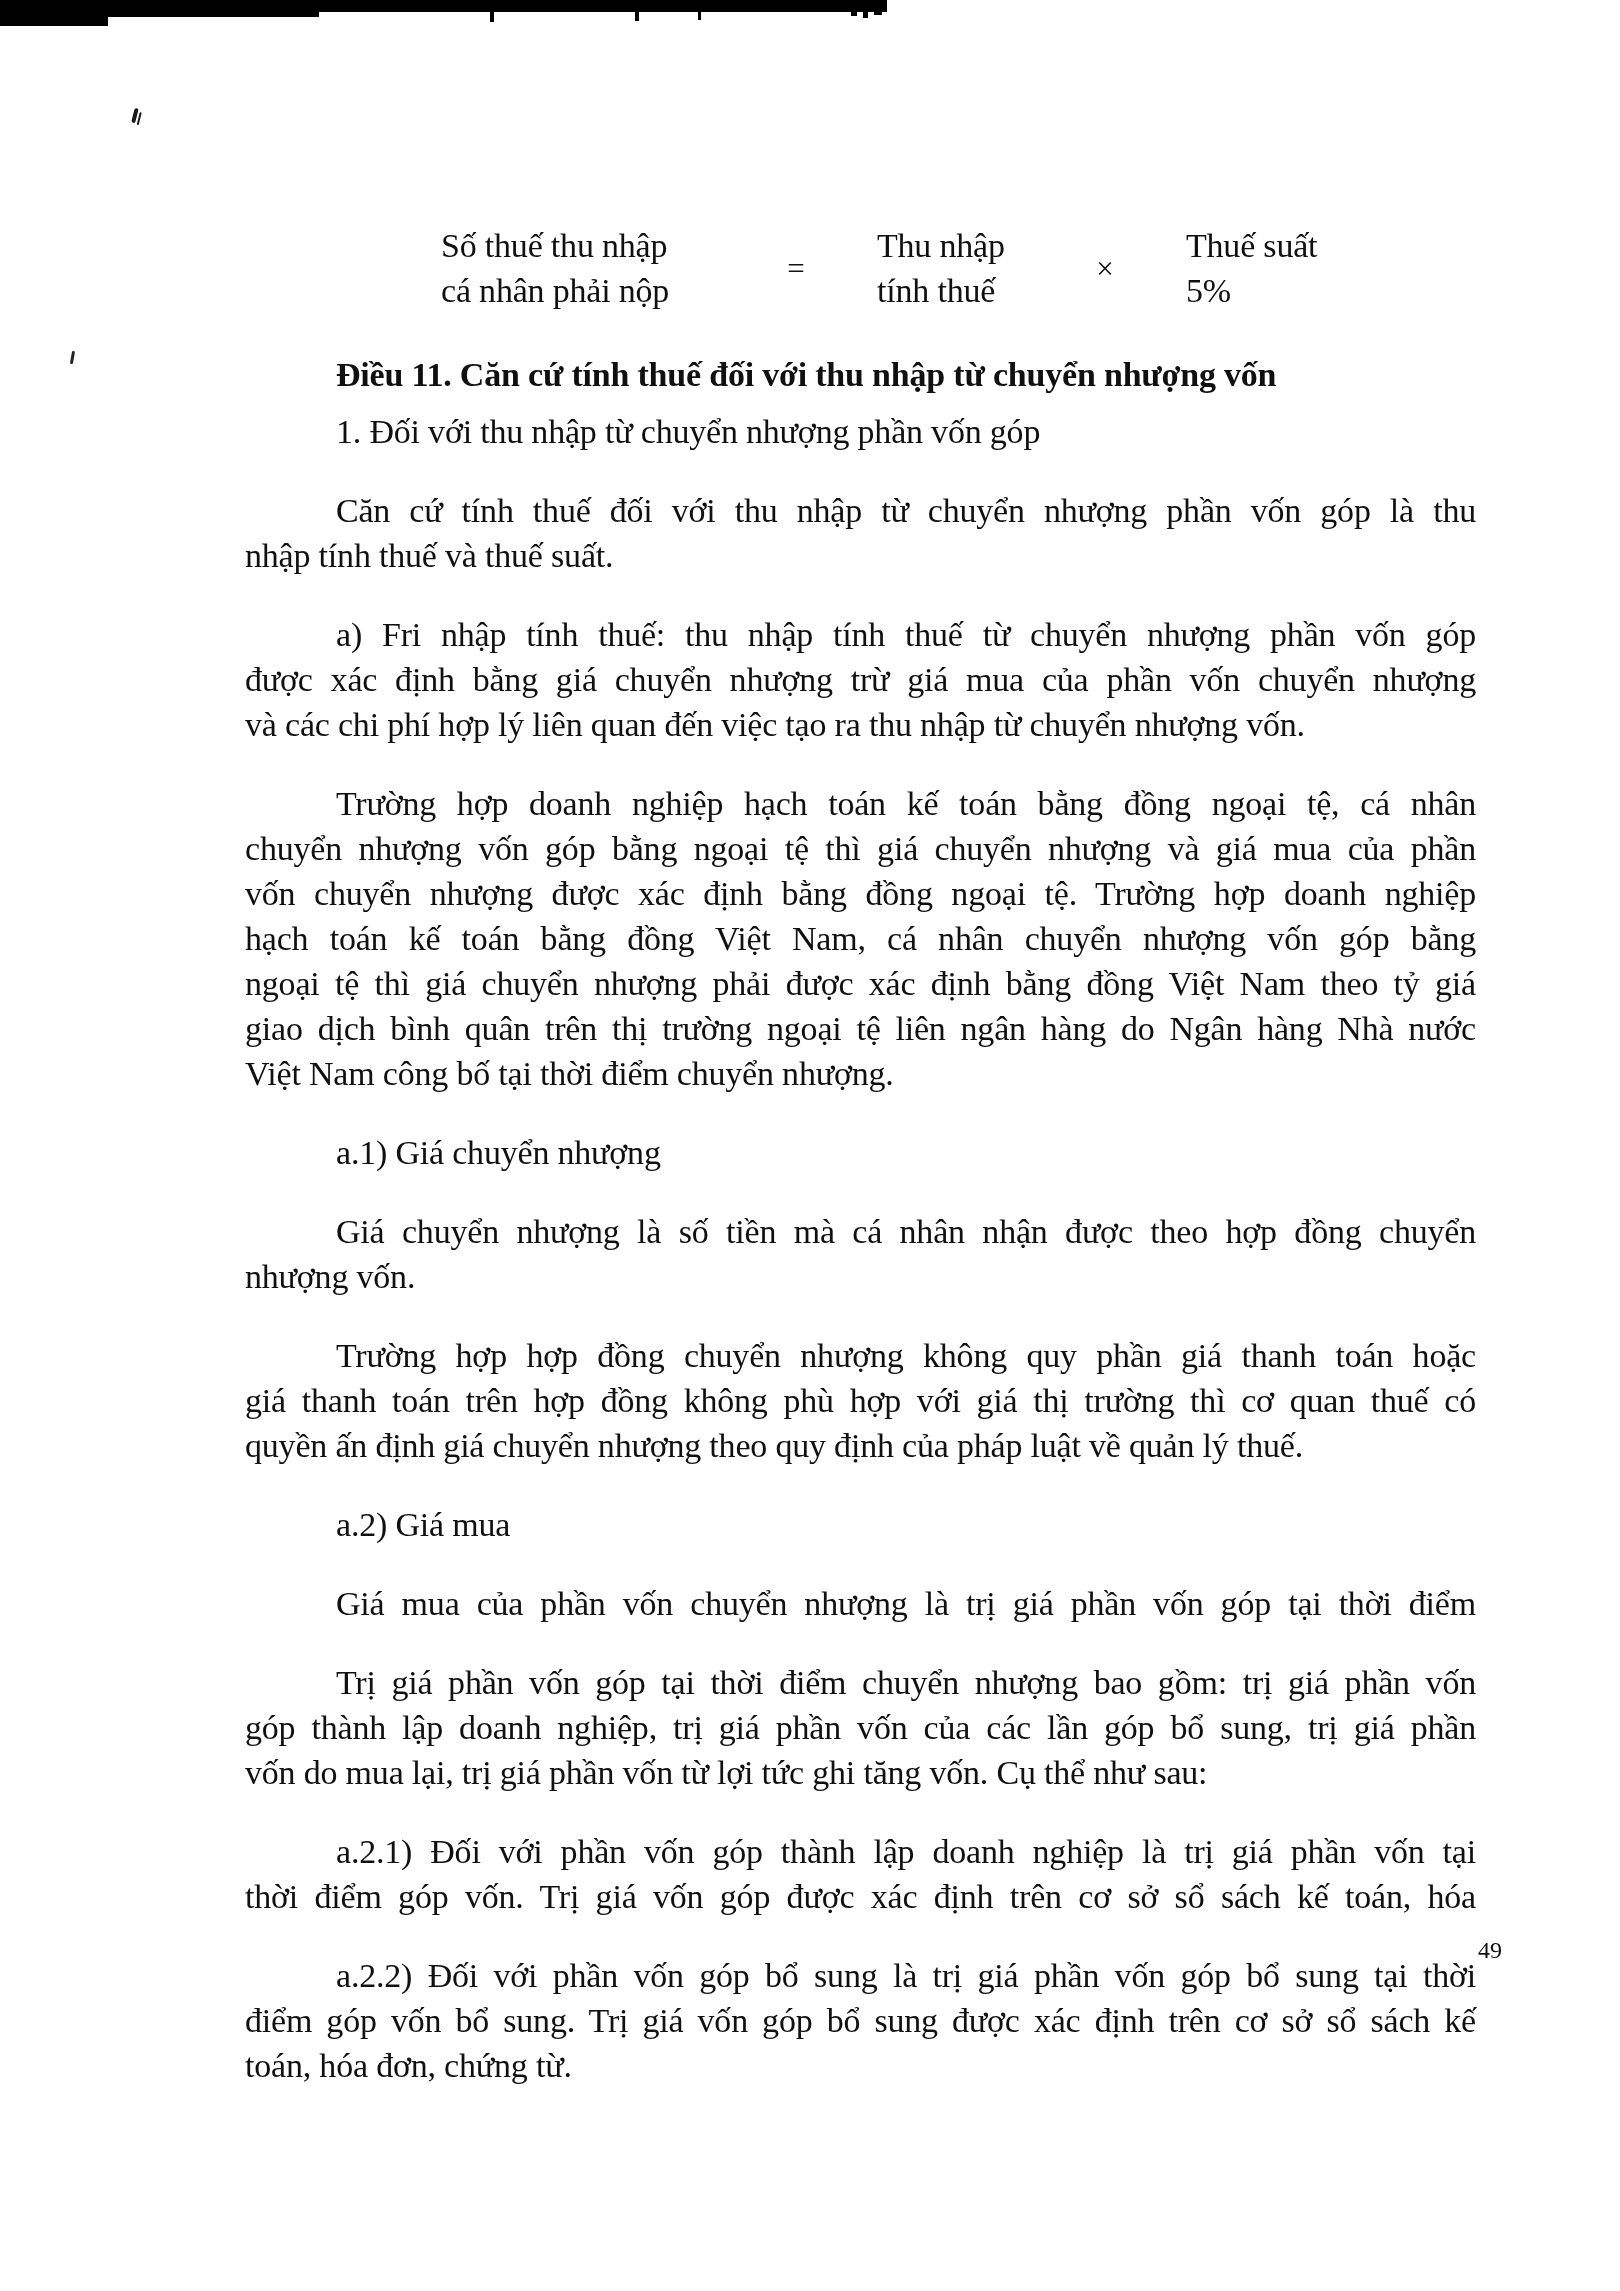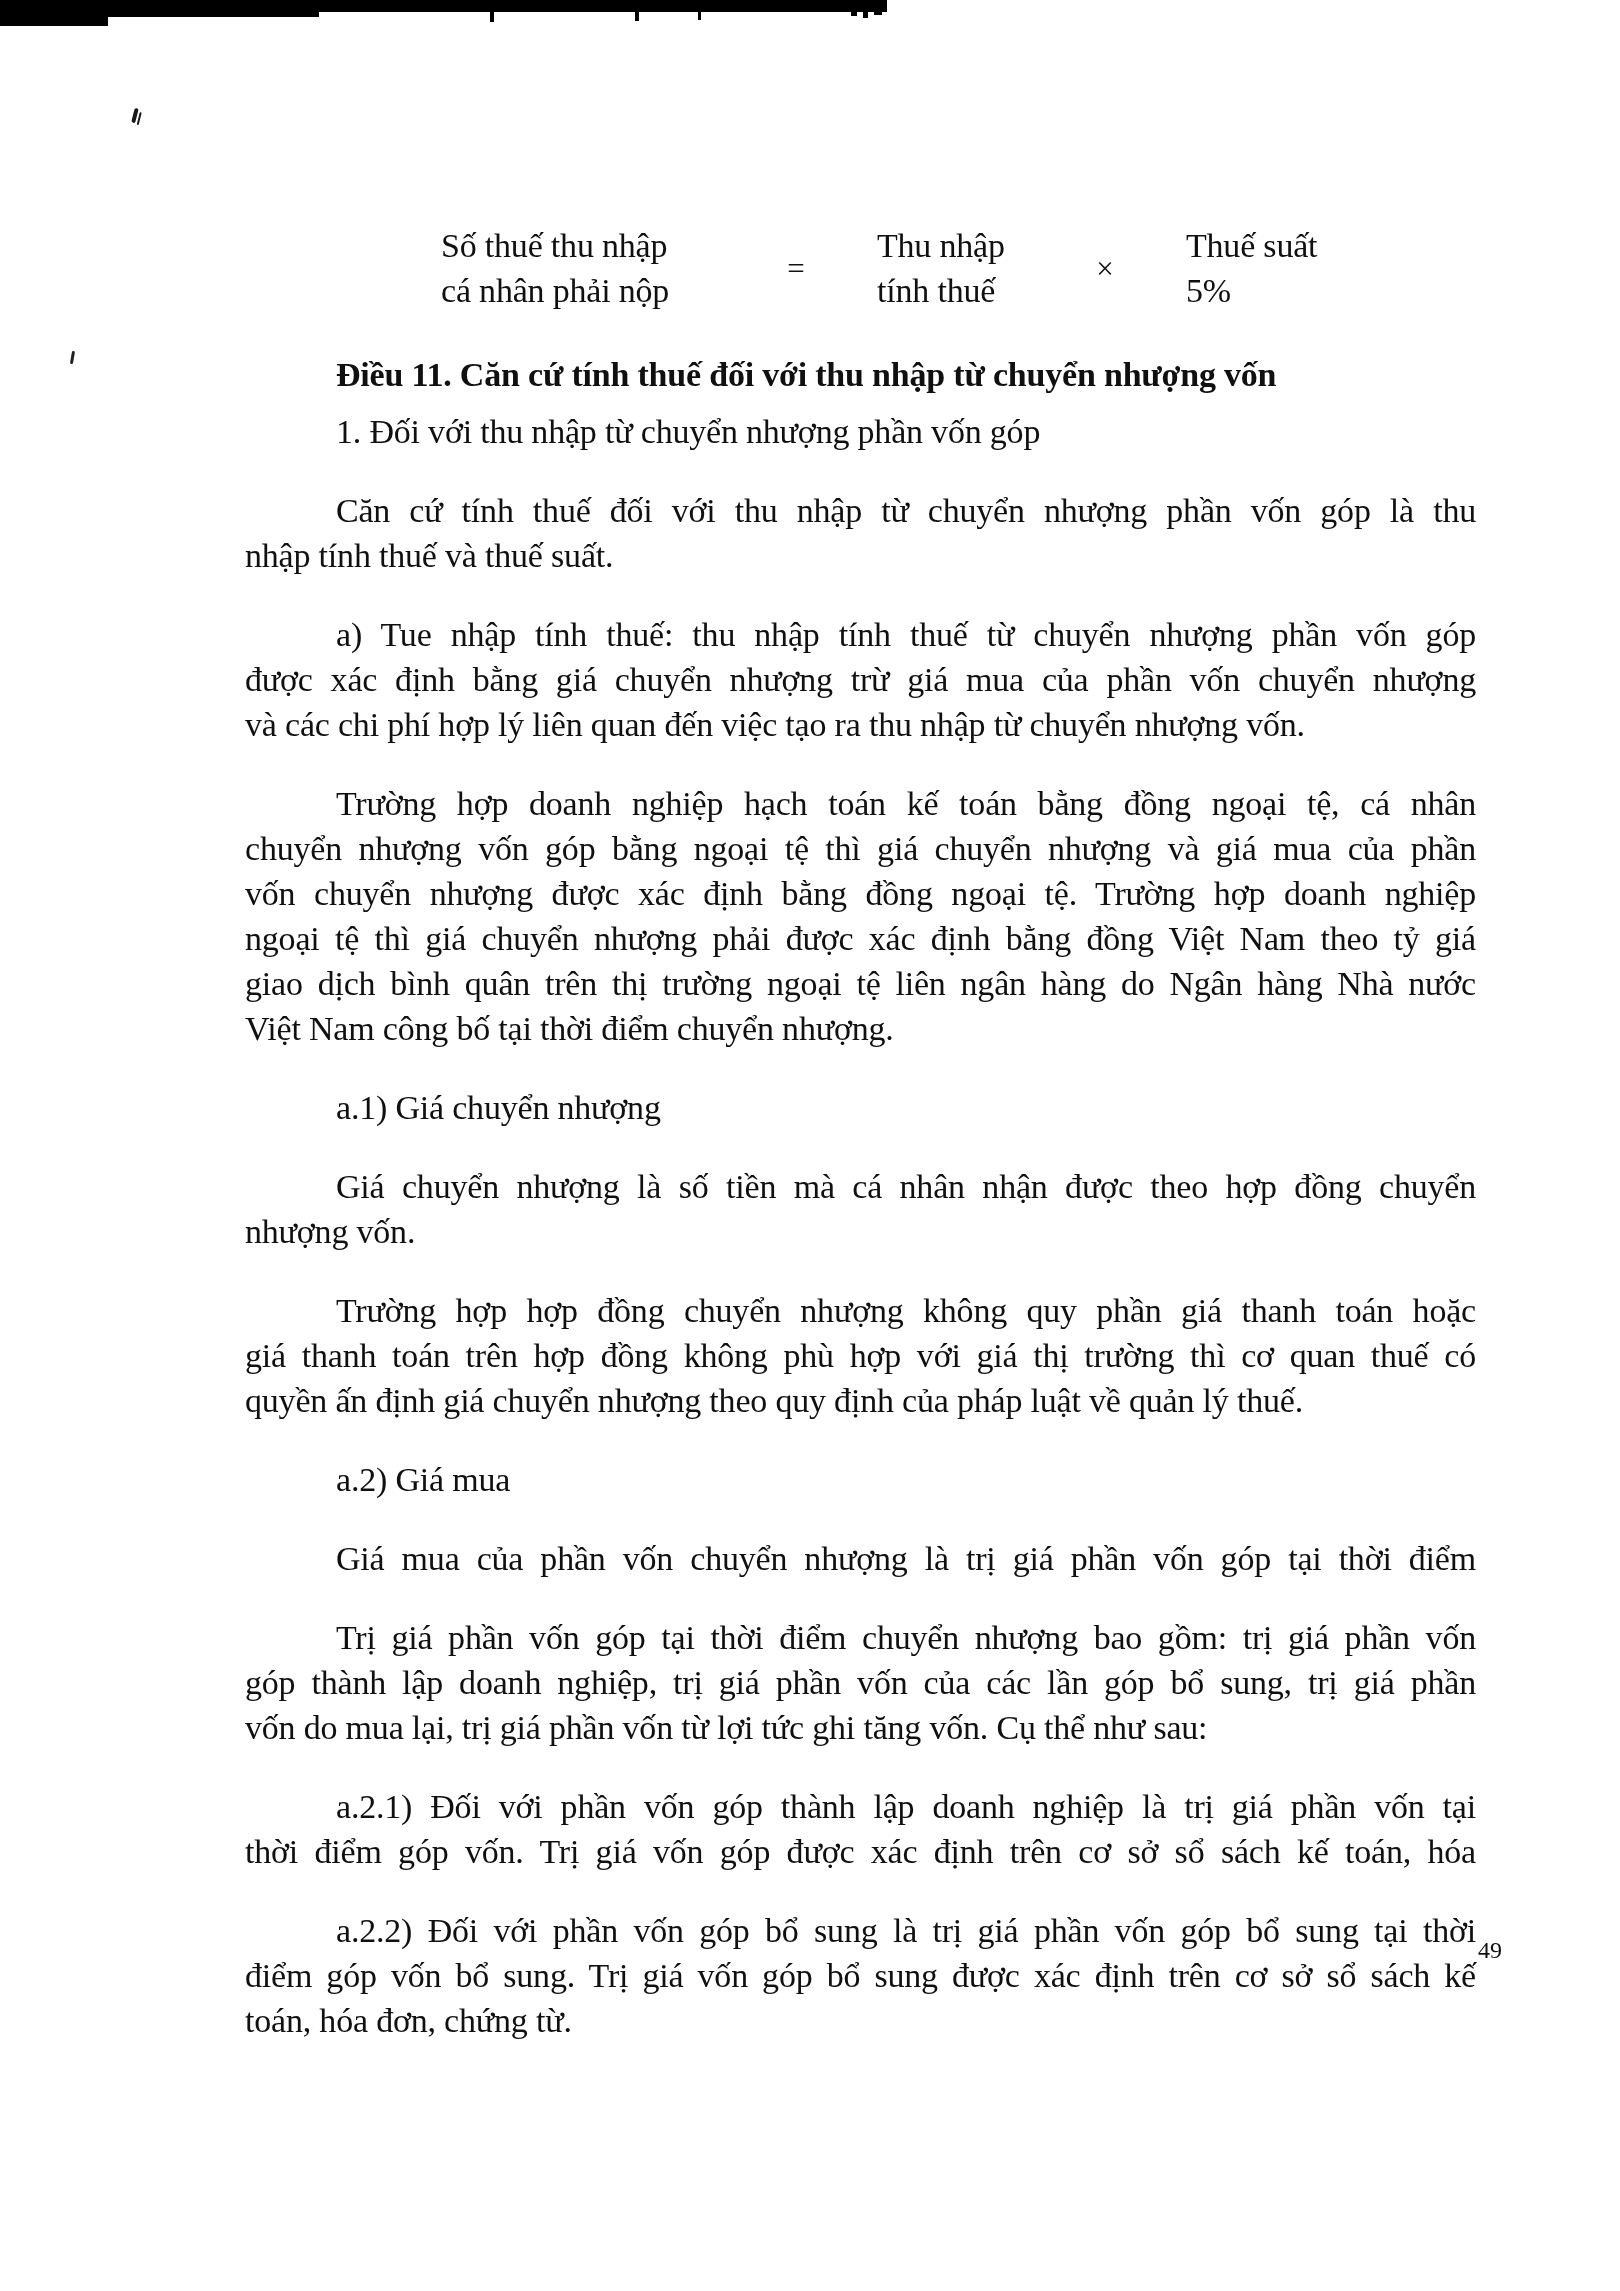--- a/index.html
+++ b/index.html
@@ -107,30 +107,31 @@
     <p></p>
 
     <p class="para">
       </p>
       <div class="ln jl ind">Căn cứ tính thuế đối với thu nhập từ chuyển nhượng phần vốn góp là thu</div>
       <div class="ln">nhập tính thuế và thuế suất.</div>
     <p></p>
 
     <p class="para">
       </p>
-      <div class="ln jl ind">a) Tue nhập tính thuế: thu nhập tính thuế từ chuyển nhượng phần vốn góp</div>
+      <div class="ln jl ind">a) Fri nhập tính thuế: thu nhập tính thuế từ chuyển nhượng phần vốn góp</div>
       <div class="ln jl">được xác định bằng giá chuyển nhượng trừ giá mua của phần vốn chuyển nhượng</div>
       <div class="ln">và các chi phí hợp lý liên quan đến việc tạo ra thu nhập từ chuyển nhượng vốn.</div>
     <p></p>
 
     <p class="para">
       </p>
       <div class="ln jl ind">Trường hợp doanh nghiệp hạch toán kế toán bằng đồng ngoại tệ, cá nhân</div>
       <div class="ln jl">chuyển nhượng vốn góp bằng ngoại tệ thì giá chuyển nhượng và giá mua của phần</div>
       <div class="ln jl">vốn chuyển nhượng được xác định bằng đồng ngoại tệ. Trường hợp doanh nghiệp</div>
+      <div class="ln jl">hạch toán kế toán bằng đồng Việt Nam, cá nhân chuyển nhượng vốn góp bằng</div>
       <div class="ln jl">ngoại tệ thì giá chuyển nhượng phải được xác định bằng đồng Việt Nam theo tỷ giá</div>
       <div class="ln jl">giao dịch bình quân trên thị trường ngoại tệ liên ngân hàng do Ngân hàng Nhà nước</div>
       <div class="ln">Việt Nam công bố tại thời điểm chuyển nhượng.</div>
     <p></p>
 
     <p class="para">
       </p>
       <div class="ln ind">a.1) Giá chuyển nhượng</div>
     <p></p>
 

